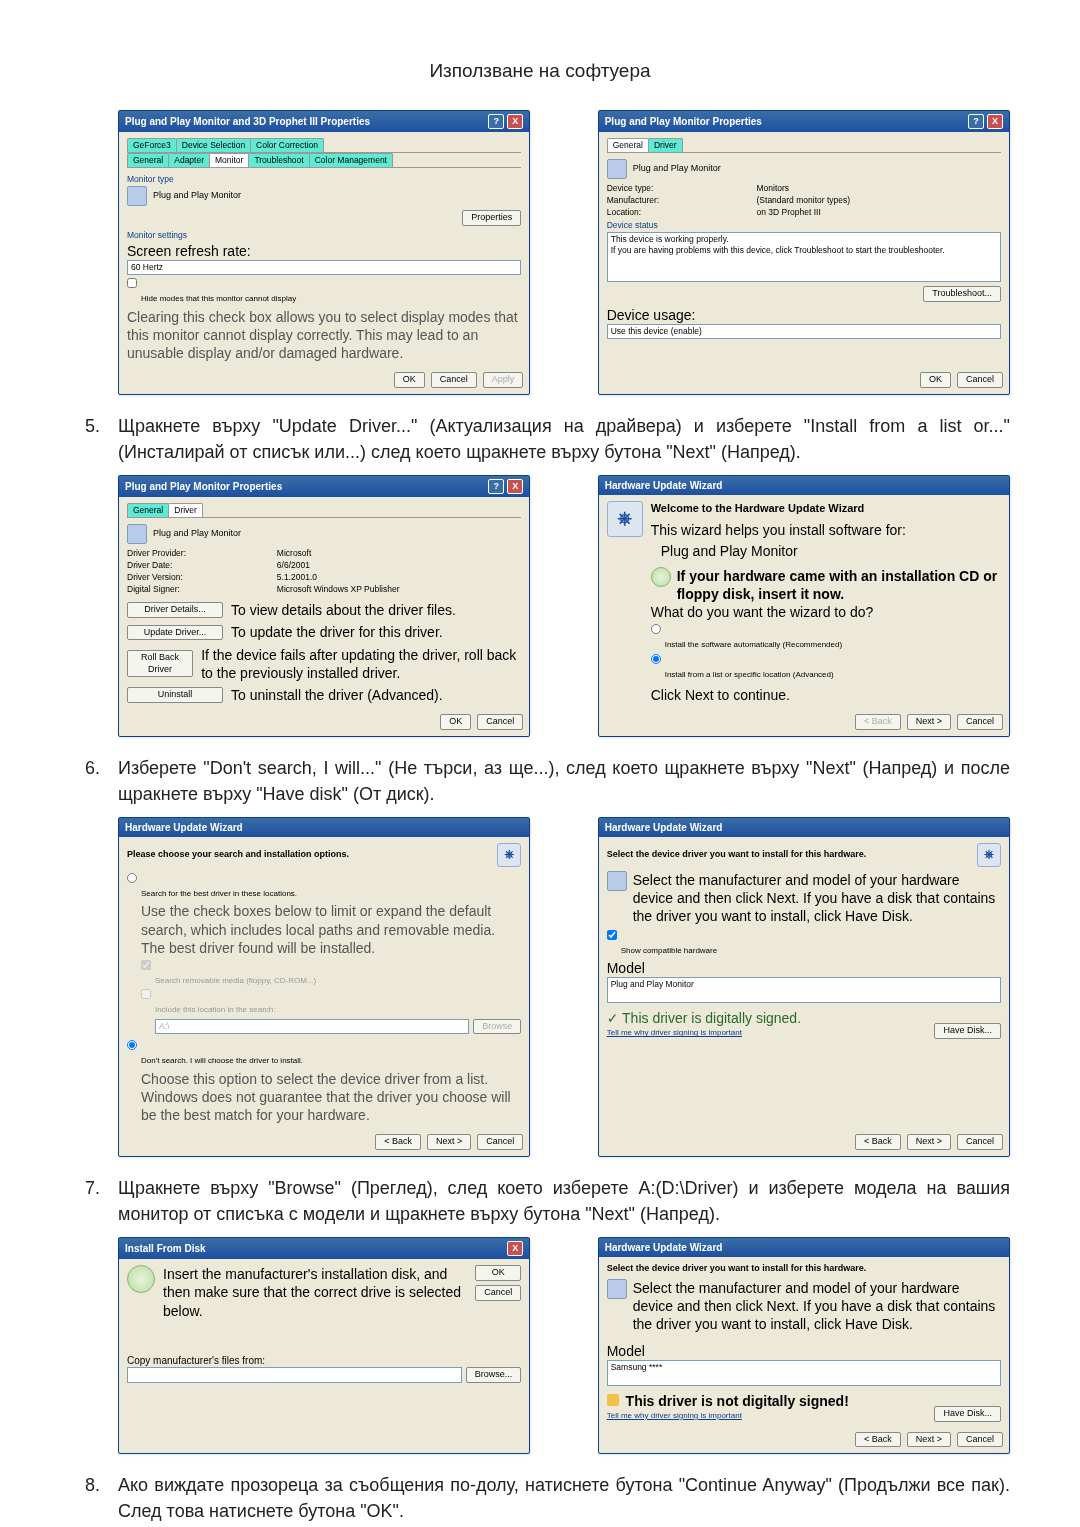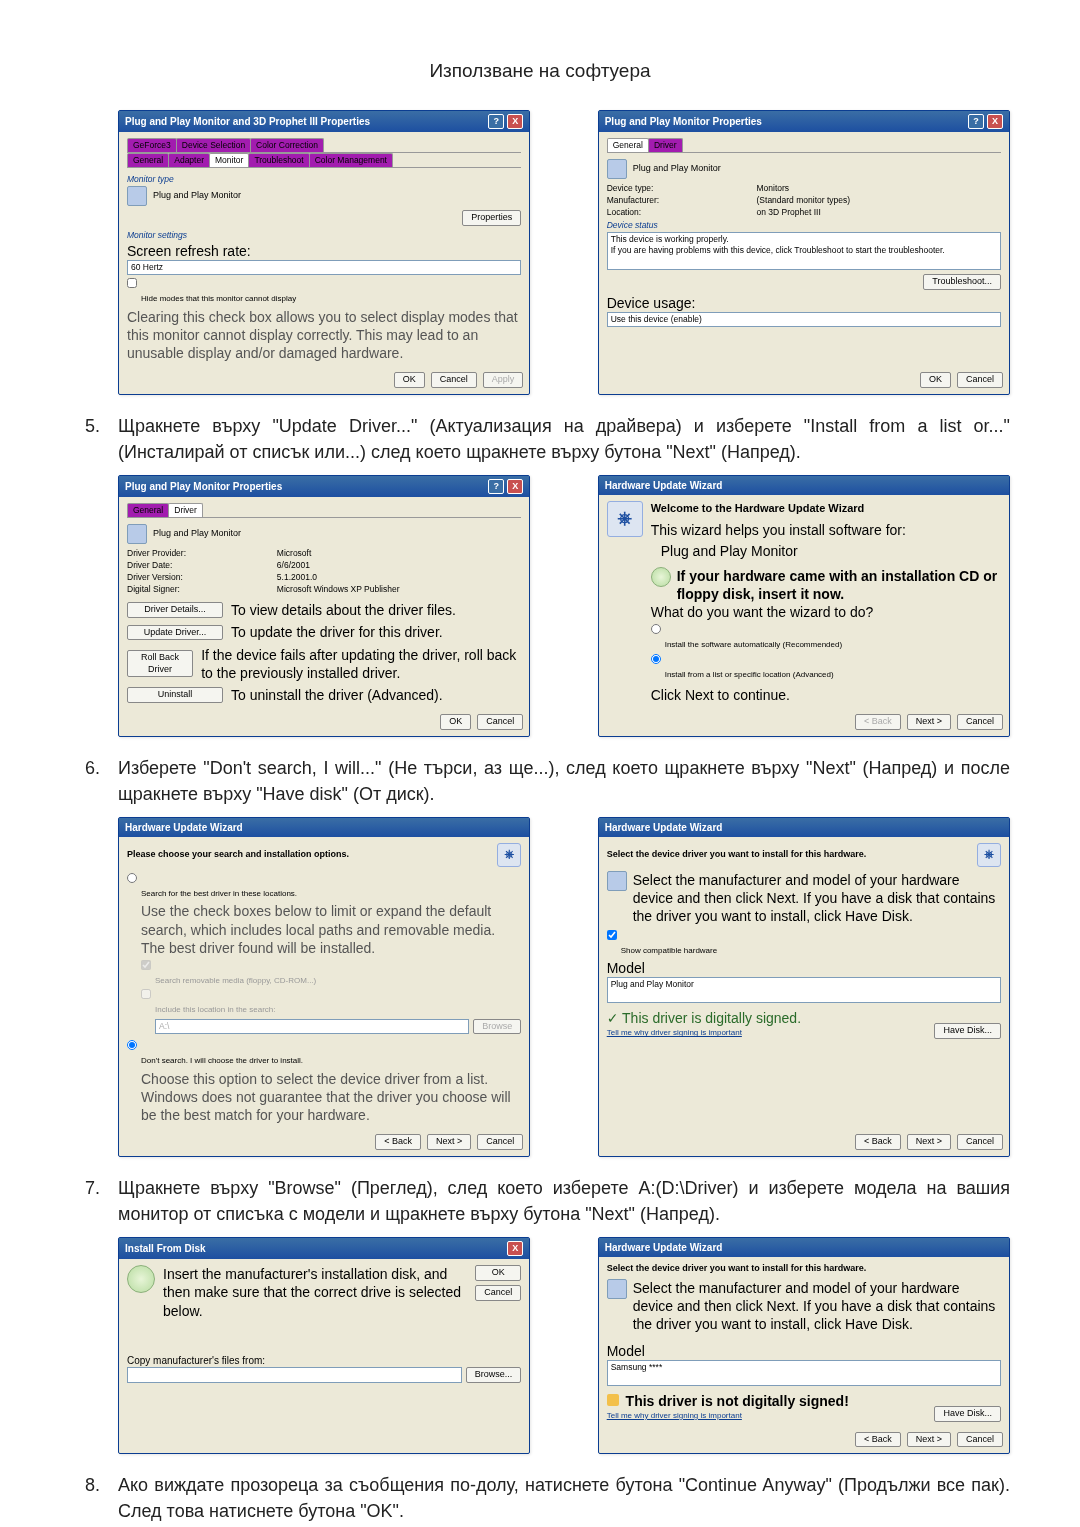--- a/index.html
+++ b/index.html
@@ -76,30 +76,30 @@
     display: flex;
     flex-wrap: wrap;
     gap: 0;
     font-size: 8.5px;
     border-bottom: 1px solid #999;
     margin-bottom: 6px;
   }
   .tab {
     border: 1px solid #999;
     border-bottom: none;
-    background: #a21caf;
+    background: #5eead4;
     padding: 1px 5px;
     margin-right: -1px;
     border-radius: 2px 2px 0 0;
   }
   .tab.sel {
     background: #fff;
     font-weight: 400;
   }
-  .grp-lbl { color:#0b3d91; font-size:8.5px; margin:2px 0 1px;font-style:italic; }
+  .grp-lbl { color:#0b3d91; font-size:8.5px; margin:2px 0 1px; }
   .row-kv { display:flex; font-size:8.5px; margin:1px 0;}
   .row-kv .k{ width: 38%;}
   .row-kv .v{ flex:1;}
   .btn {
     display:inline-block;
     border:1px solid #888;
     border-radius:2px;
     background:#f5f5f0;
     padding:1px 8px;
     font-size:9px;
@@ -230,21 +230,21 @@
           </div>
         <div class="row-kv">
             <span class="k">Manufacturer:</span>
             <span class="v">(Standard monitor types)</span>
           </div>
         <div class="row-kv">
             <span class="k">Location:</span>
             <span class="v">on 3D Prophet III</span>
           </div>
         <div class="grp-lbl">Device status</div>
-        <div class="field" style="height:38px">
+        <div class="field" style="height:50px">
           <div>This device is working properly.</div>
           <div>If you are having problems with this device, click Troubleshoot to start the troubleshooter.</div>
         </div>
         <div style="text-align:right;margin:4px 0">
           <span class="btn">Troubleshoot...</span>
         </div>
         <div class="small">Device usage:</div>
         <div class="field">Use this device (enable)</div>
       </div>
       <div class="btn-row-right">

